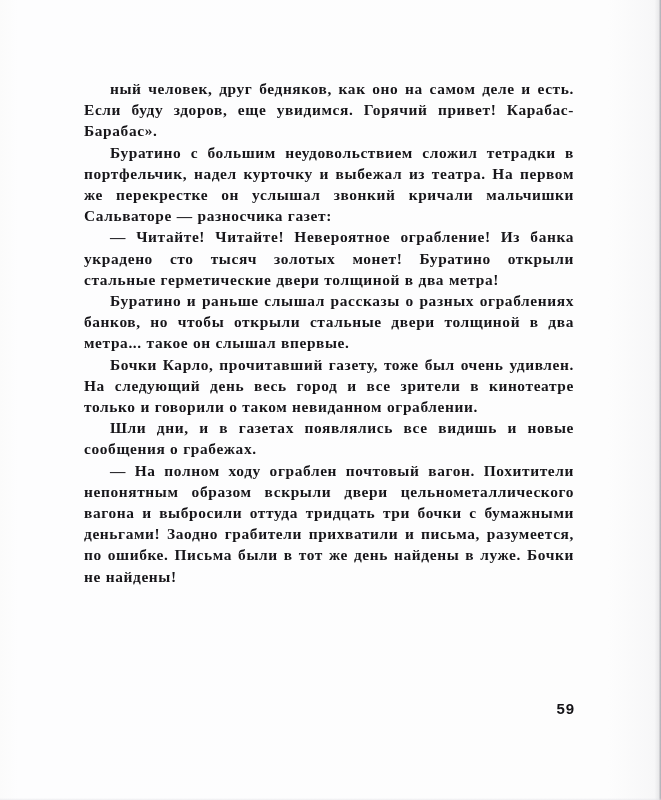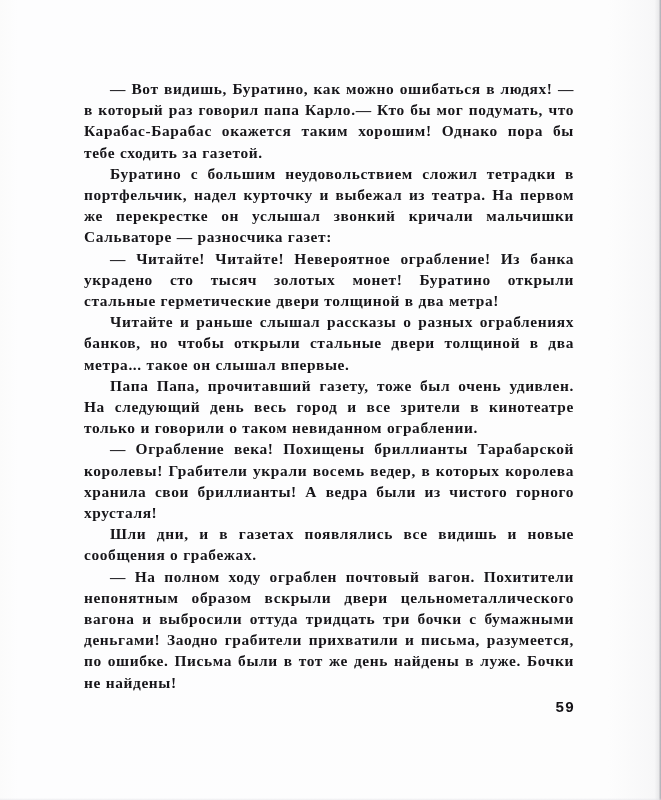--- a/index.html
+++ b/index.html
@@ -73,41 +73,40 @@
 
   
   p.para:last-child {
     margin-bottom: 0;
   }
 
   .page-number {
     position: absolute;
     right: 86px;
     top: 700px;
-    font-family: Liberation Mono, monospace;
+    font-family: Liberation Sans, sans-serif;
     font-size: 15px;
     font-weight: 700;
     color: #131216;
     letter-spacing: 0.06em;
   }
 </style>
 </head>
 <body>
 
 <div class="page">
 
   <div class="scan-edge-right"></div>
   <div class="scan-edge-bottom"></div>
 
   <div class="text-column">
-    <p class="para">— Вот видишь, Буратино, как можно ошибаться в людях! — в который раз говорил папа Карло.— Кто бы мог подумать, что Карабас-Барабас окажется таким хорошим! Однако пора бы тебе сходить за газетой.</p>
+    <p class="para">ный человек, друг бедняков, как оно на самом деле и есть. Если буду здоров, еще увидимся. Горячий привет! Карабас-Барабас».</p>
     <p class="para">Буратино с большим неудовольствием сложил тетрадки в портфельчик, надел курточку и выбежал из театра. На первом же перекрестке он услышал звонкий кричали мальчишки Сальваторе — разносчика газет:</p>
     <p class="para">— Читайте! Читайте! Невероятное ограбление! Из банка украдено сто тысяч золотых монет! Буратино открыли стальные герметические двери толщиной в два метра!</p>
-    <p class="para">Читайте и раньше слышал рассказы о разных ограблениях банков, но чтобы открыли стальные двери толщиной в два метра... такое он слышал впервые.</p>
-    <p class="para">Папа Папа, прочитавший газету, тоже был очень удивлен. На следующий день весь город и все зрители в кинотеатре только и говорили о таком невиданном ограблении.</p>
-    <p class="para">— Ограбление века! Похищены бриллианты Тарабарской королевы! Грабители украли восемь ведер, в которых королева хранила свои бриллианты! А ведра были из чистого горного хрусталя!</p>
+    <p class="para">Буратино и раньше слышал рассказы о разных ограблениях банков, но чтобы открыли стальные двери толщиной в два метра... такое он слышал впервые.</p>
+    <p class="para">Бочки Карло, прочитавший газету, тоже был очень удивлен. На следующий день весь город и все зрители в кинотеатре только и говорили о таком невиданном ограблении.</p>
     <p class="para">Шли дни, и в газетах появлялись все видишь и новые сообщения о грабежах.</p>
     <p class="para">— На полном ходу ограблен почтовый вагон. Похитители непонятным образом вскрыли двери цельнометаллического вагона и выбросили оттуда тридцать три бочки с бумажными деньгами! Заодно грабители прихватили и письма, разумеется, по ошибке. Письма были в тот же день найдены в луже. Бочки не найдены!</p>
   </div>
 
   <div class="page-number">59</div>
 
 </div>
 
 </body></html>

